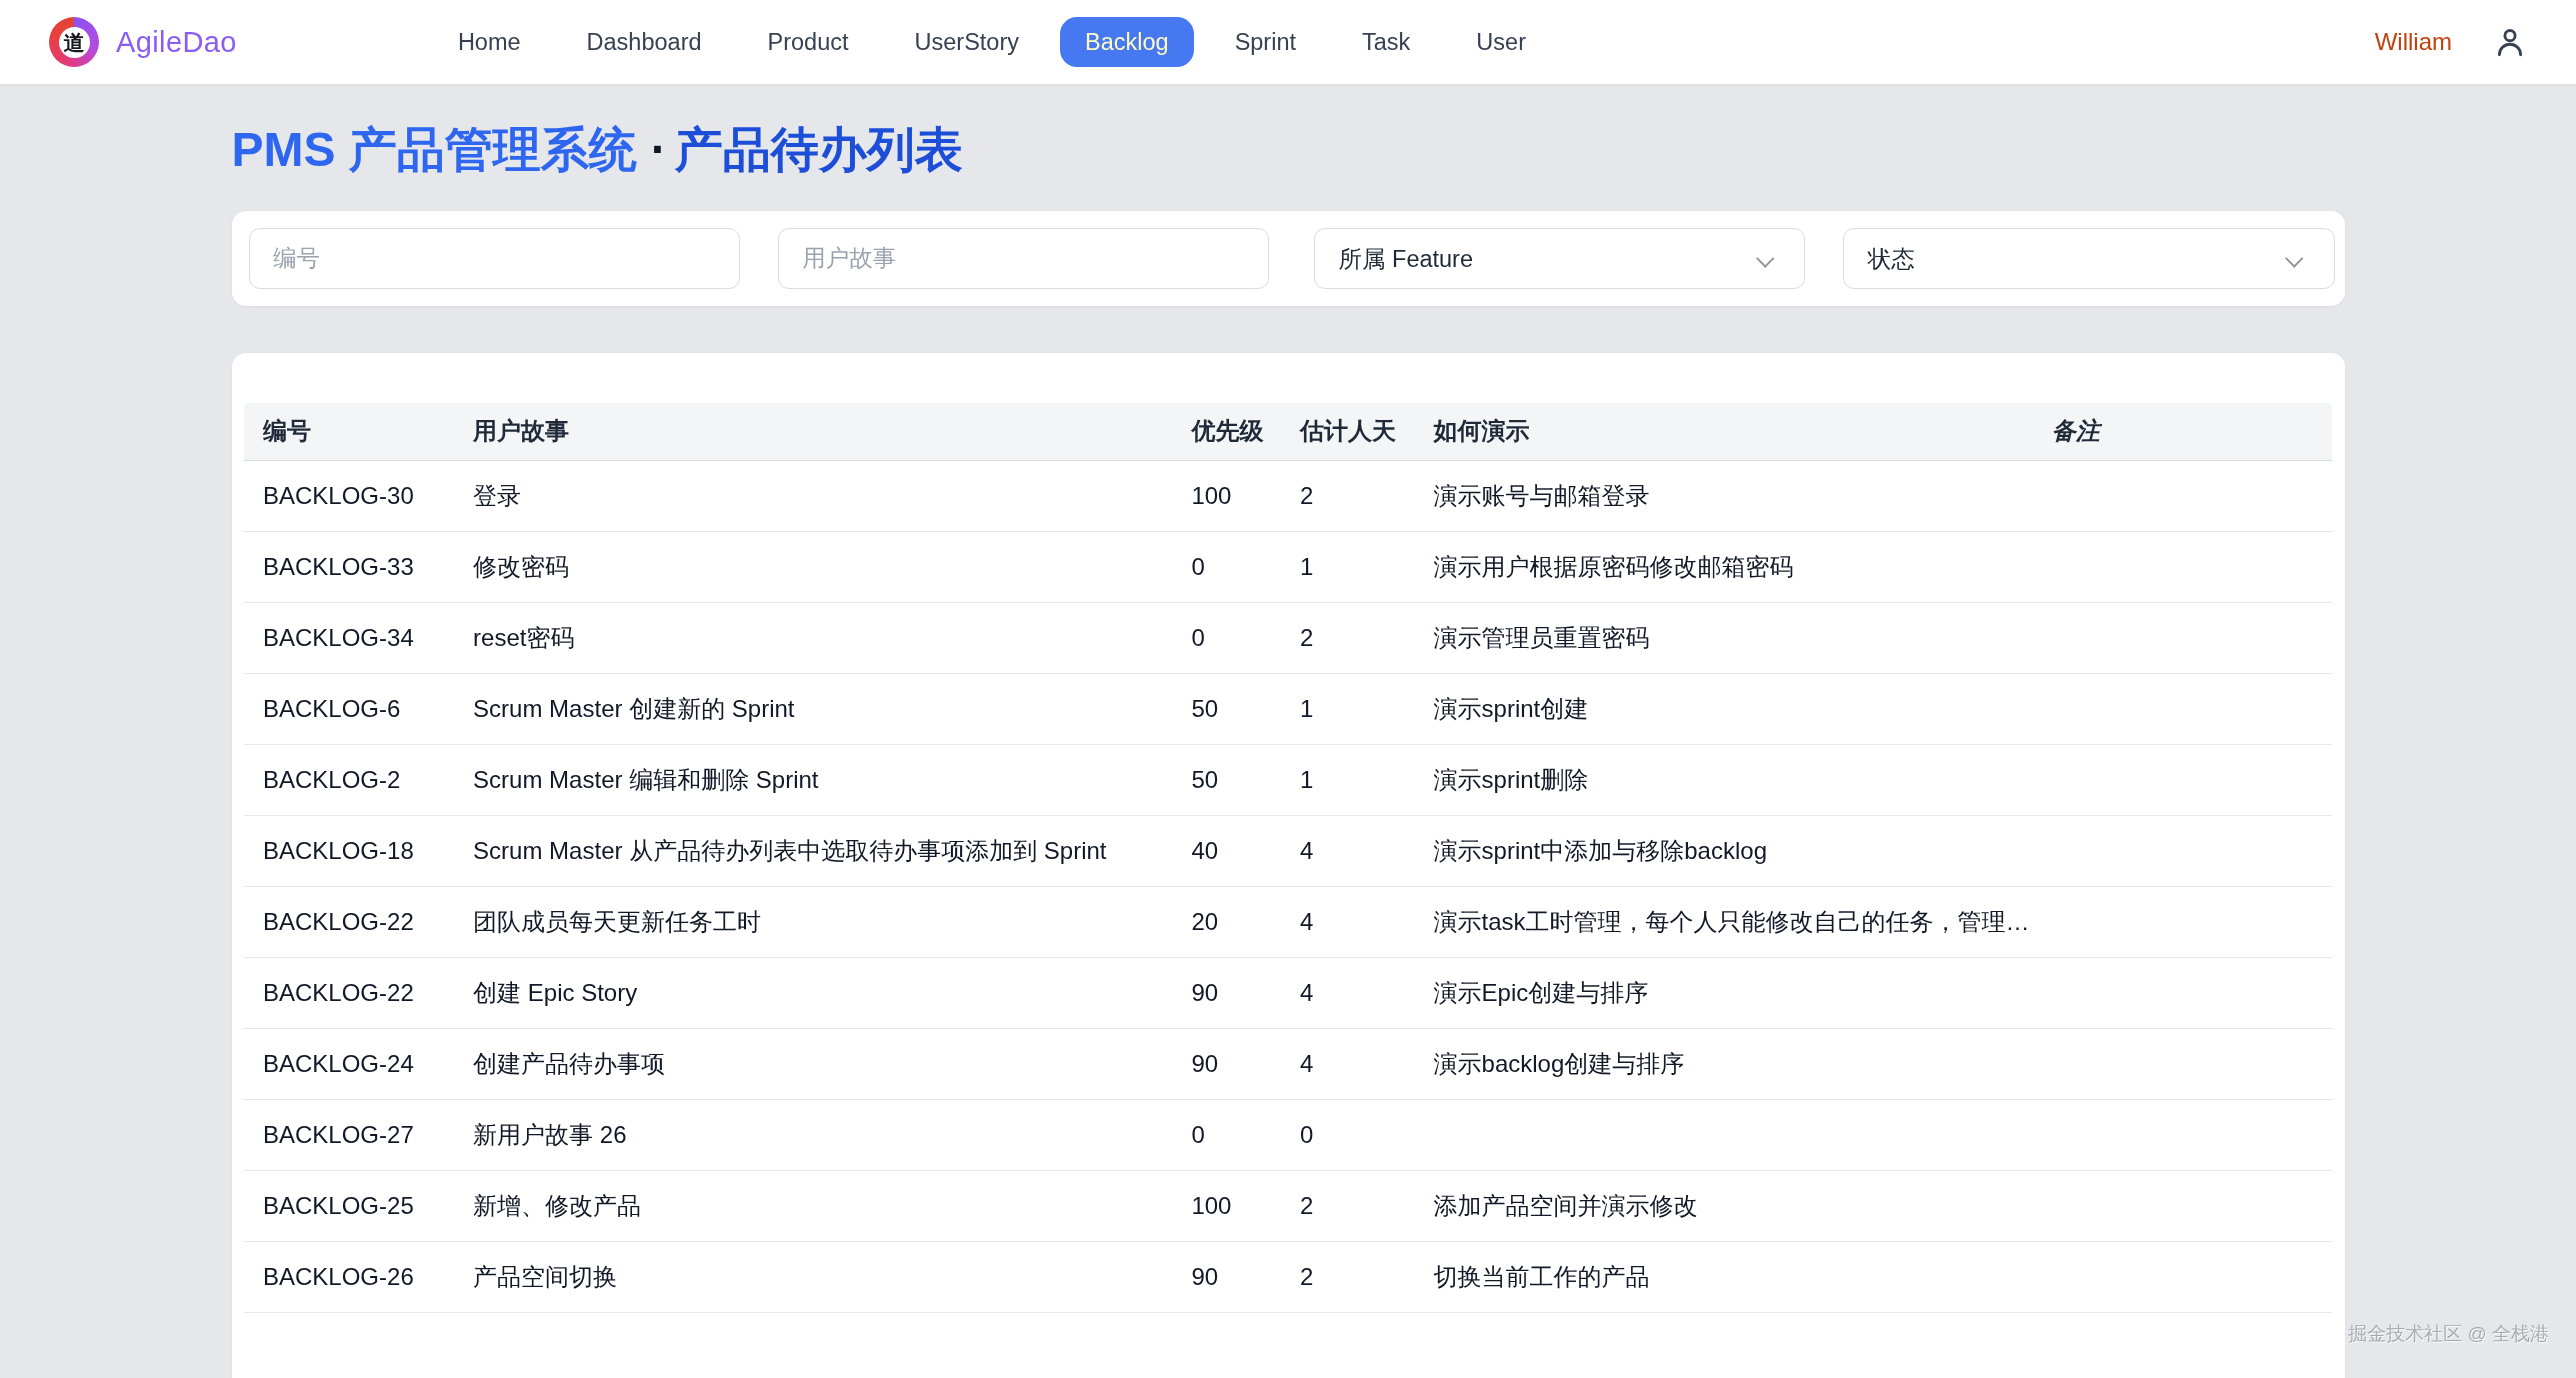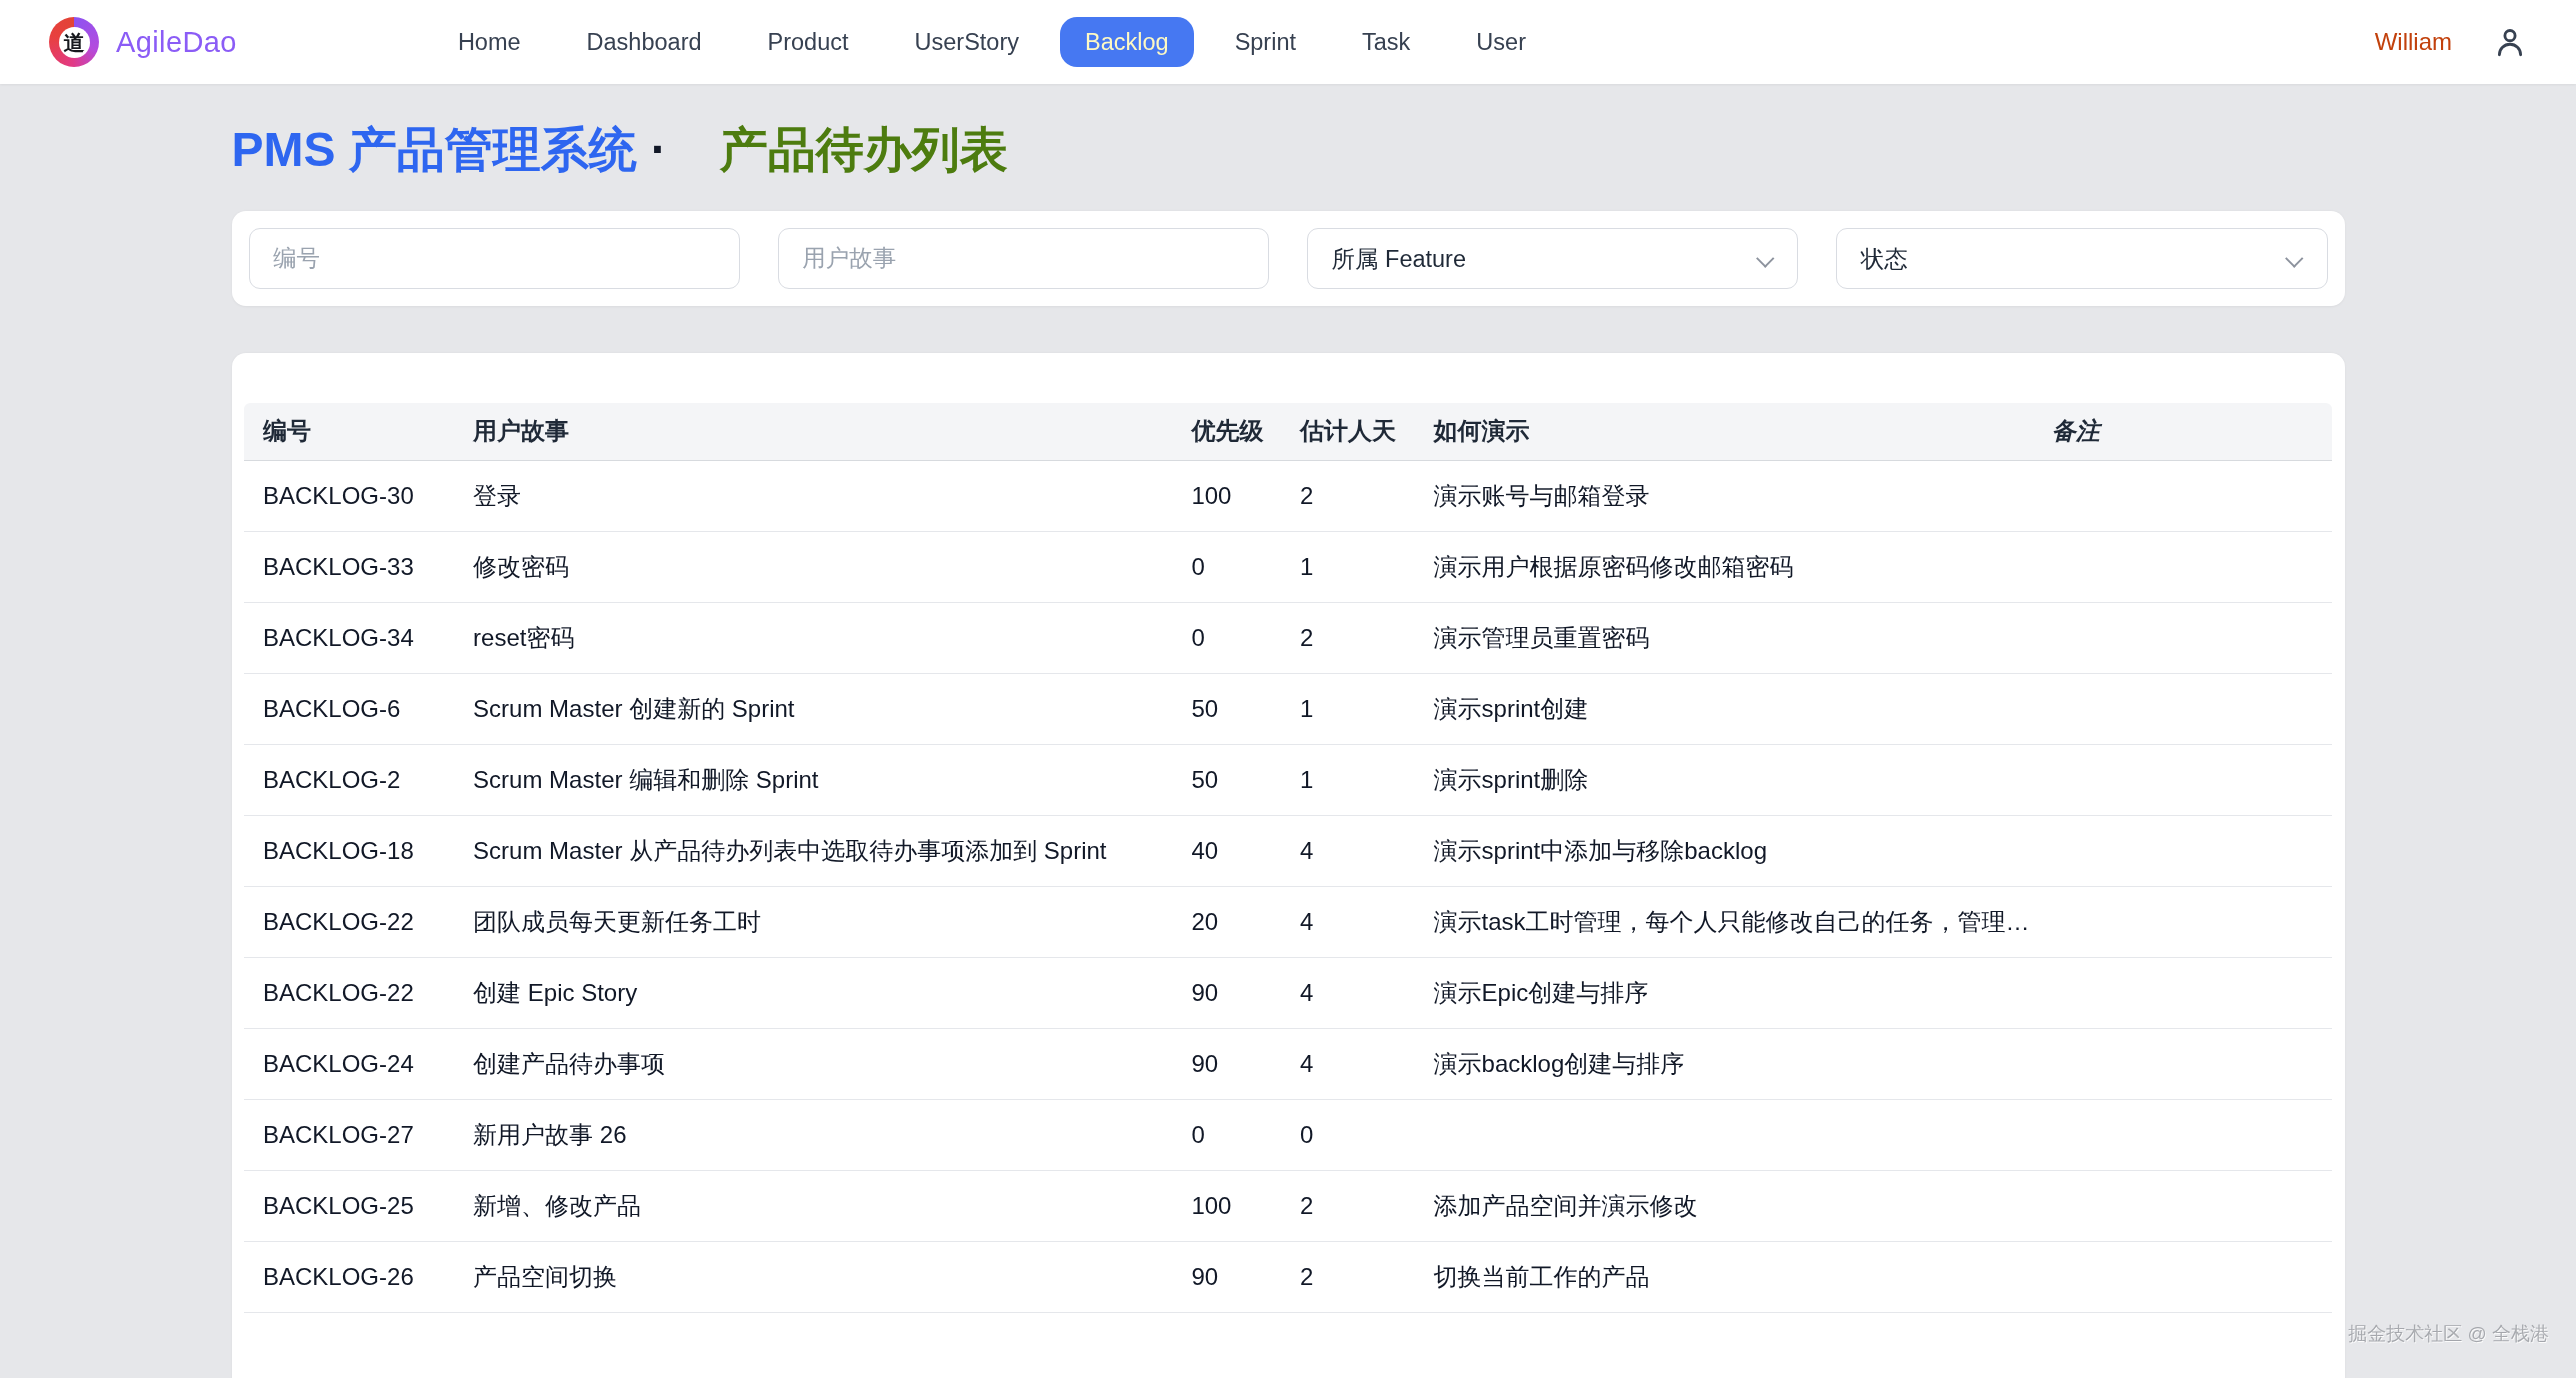--- a/index.html
+++ b/index.html
@@ -45,36 +45,36 @@
   .nav-link.active{background:var(--accent);color:#fef9c3;}
   .nav-right{margin-left:auto;display:flex;align-items:center;gap:41px;}
   .user-name{font-size:24px;color:#c2410c;cursor:pointer;}
   .user-icon{width:34px;height:34px;cursor:pointer;display:block;}
 
   
   .container{width:2113px;margin:0 auto;}
   .page-title{margin-top:36px;font-size:48px;font-weight:700;line-height:1.25;}
   .page-title .blue{color:var(--title_blue);}
   .page-title .sep{color:#111827;font-weight:700;margin:0 7.8px 0 14px;}
-  .page-title .dark{color:#4d7c0f;margin-left:45px;}
+  .page-title .dark{color:#1d4ed8;}
 
   
   .filter-card{
     margin-top:31px;background:#ffffff;border-radius:14px;
     padding:17px;display:flex;gap:38px;
     box-shadow:0 0.8px 2.4px rgba(0,0,0,.05);
   }
   .filter-field{flex:1 1 0;position:relative;}
   .filter-input, .filter-select{
     width:100%;height:61px;border:1.6px solid #d9dce2;border-radius:11px;
     font-size:23.5px;padding:0 23.5px;color:var(--text_dark);outline:none;
     font-family:inherit;background:#fff;
   }
   .filter-input::placeholder{color:var(--placeholder);}
-  .filter-select{display:flex;align-items:center;cursor:pointer;}
+  .filter-select{display:flex;align-items:center;cursor:pointer;margin-left:7px;}
   .chevron{
     position:absolute;right:27px;top:23.5px;width:12.5px;height:12.5px;
     border-right:2.4px solid #8d939e;border-bottom:2.4px solid #8d939e;
     transform:rotate(45deg);
   }
 
   
   .table-card{
     margin-top:47px;background:#ffffff;border-radius:14px;
     padding:50px 12.5px 12.5px 12.5px;

